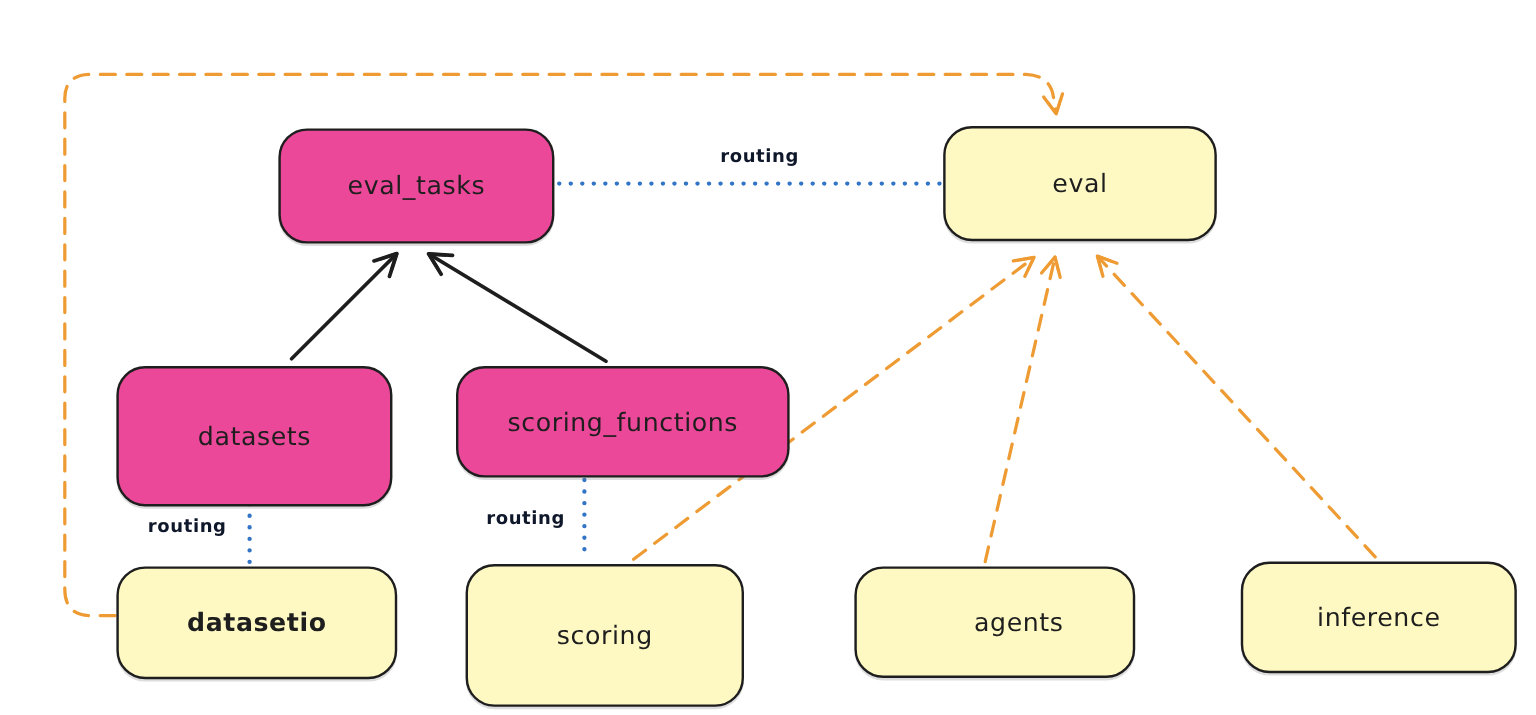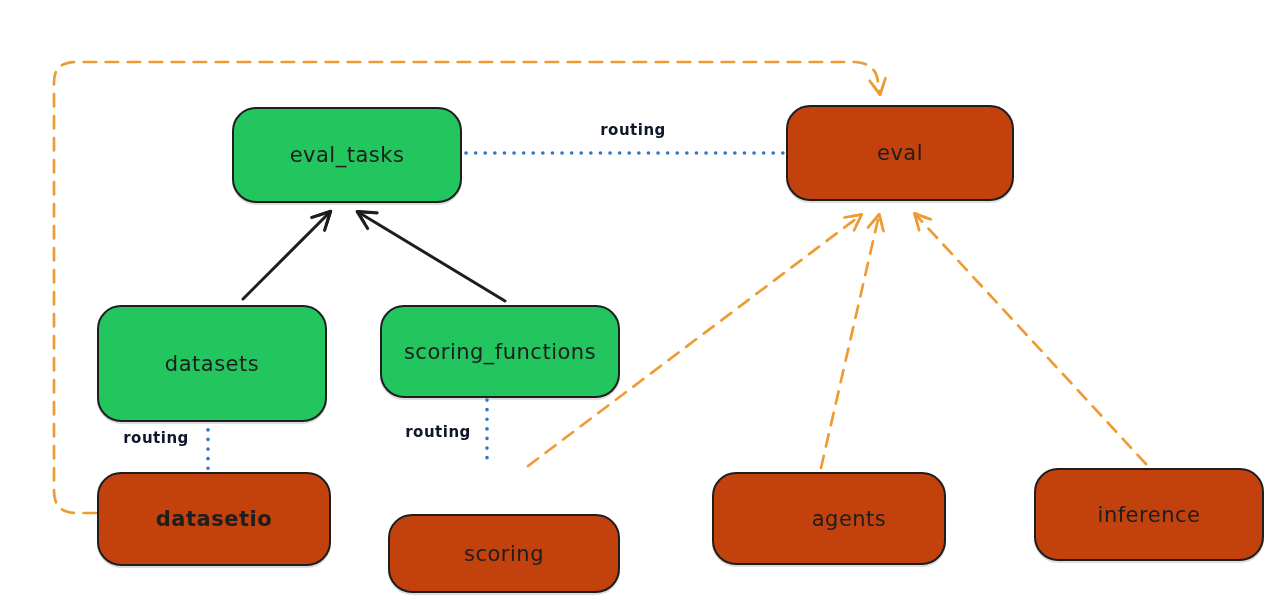--- a/index.html
+++ b/index.html
@@ -27,22 +27,22 @@
     border: 2.5px solid #1e1e1e;
     border-radius: 24px;
     display: flex;
     align-items: center;
     justify-content: center;
     font-size: 21px;
     color: #1e1e1e;
     letter-spacing: 0.5px;
     box-shadow: 0 2px 0 rgba(120,120,120,0.25);
   }
-  .node.blue  { background: #22c55e; justify-content: center; }
-  .node.green { background: #c2410c; }
+  .node.blue  { background: #ec4899; justify-content: center; }
+  .node.green { background: #fef9c3; }
   .edge-label {
     position: absolute;
     transform: translate(-50%, -50%);
     color: #0f172a;
     font-size: 15px;
     font-weight: bold;
     letter-spacing: 0.5px;
     white-space: nowrap;
   }
 </style>
@@ -81,29 +81,29 @@
   </div>
 
   <div class="node green" style="left:786px; top:105px; width:228px; height:96px;">
     <span>eval</span>
   </div>
 
   <div class="node blue" style="left:97px; top:305px; width:230px; height:117px;">
     <span>datasets</span>
   </div>
 
-  <div class="node blue" style="left:380px; top:305px; width:240px; height:93px;">
+  <div class="node blue" style="left:380px; top:305px; width:278px; height:93px;">
     <span>scoring_functions</span>
   </div>
 
   <div class="node green" style="left:97px; top:472px; width:234px; height:94px;font-weight:bold;">
     <span>datasetio</span>
   </div>
 
-  <div class="node green" style="left:388px; top:470px; width:232px; height:79px;margin-top:44px;">
+  <div class="node green" style="left:388px; top:470px; width:232px; height:119px;">
     <span>scoring</span>
   </div>
 
   <div class="node green" style="left:712px; top:472px; width:234px; height:93px;padding-left:40px;">
     <span>agents</span>
   </div>
 
   <div class="node green" style="left:1034px; top:468px; width:230px; height:93px;text-align:right;">
     <span>inference</span>
   </div>

